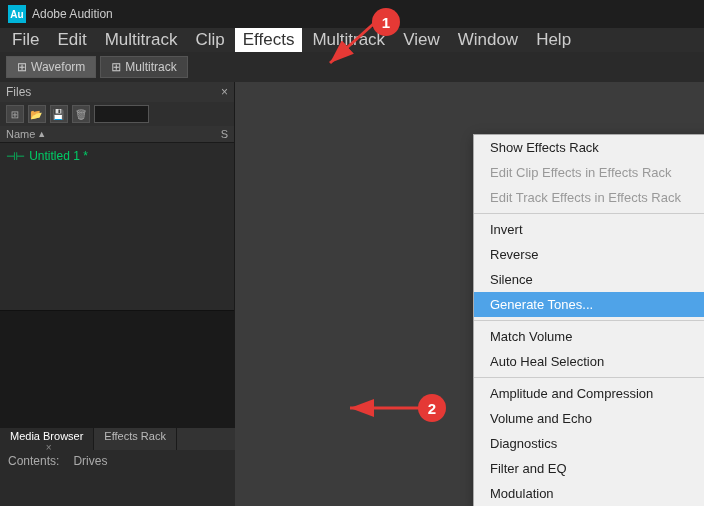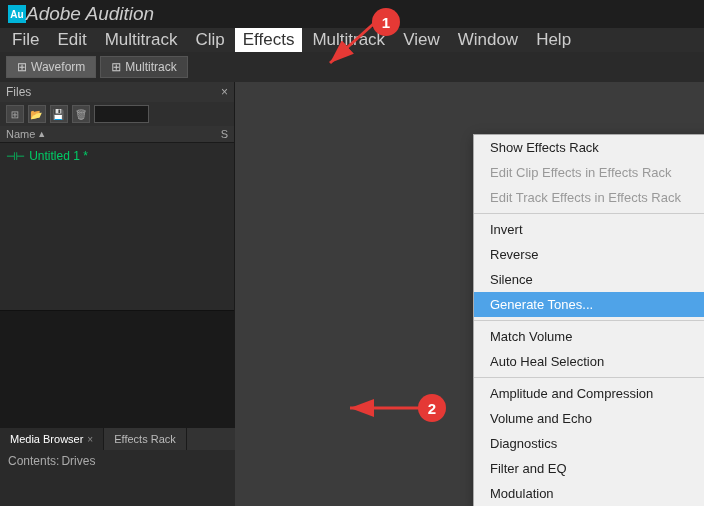--- a/index.html
+++ b/index.html
@@ -14,37 +14,37 @@
       position: relative;
     }
 
     
     #title-bar {
       background: #1e1e1e;
       height: 28px;
       display: flex;
       align-items: center;
       padding: 0 8px;
+      gap: 6px;
     }
     #app-icon {
       width: 18px;
       height: 18px;
       background: #00b4d9;
       display: flex;
       align-items: center;
       justify-content: center;
       font-size: 10px;
       font-weight: bold;
       color: #fff;
       flex-shrink: 0;
     }
     #title-text {
       color: #ccc;
-      font-size: 19px;
-      font-style: italic;
+      font-size: 12px;
     }
 
     
     #menu-bar {
       background: #2d2d2d;
       height: 24px;
       display: flex;
       align-items: center;
       padding: 0 4px;
       gap: 2px;
@@ -218,34 +218,35 @@
       height: 22px;
     }
     .bottom-tab {
       padding: 2px 10px;
       font-size: 11px;
       color: #bbb;
       cursor: pointer;
       display: flex;
       align-items: center;
       border-right: 1px solid #1a1a1a;
+      flex-direction: column;
     }
     .bottom-tab.active { background: #2a2a2a; color: #fff; }
     .close-x {
       margin-left: 4px;
       font-size: 10px;
       color: #888;
     }
     #bottom-content {
       padding: 4px 8px;
       font-size: 12px;
       color: #aaa;
       display: flex;
       align-items: center;
-      gap: 2px;
+      gap: 14px;
     }
 
     
     #right-panel {
       flex: 1;
       background: #3c3c3c;
       position: relative;
     }
 
     

